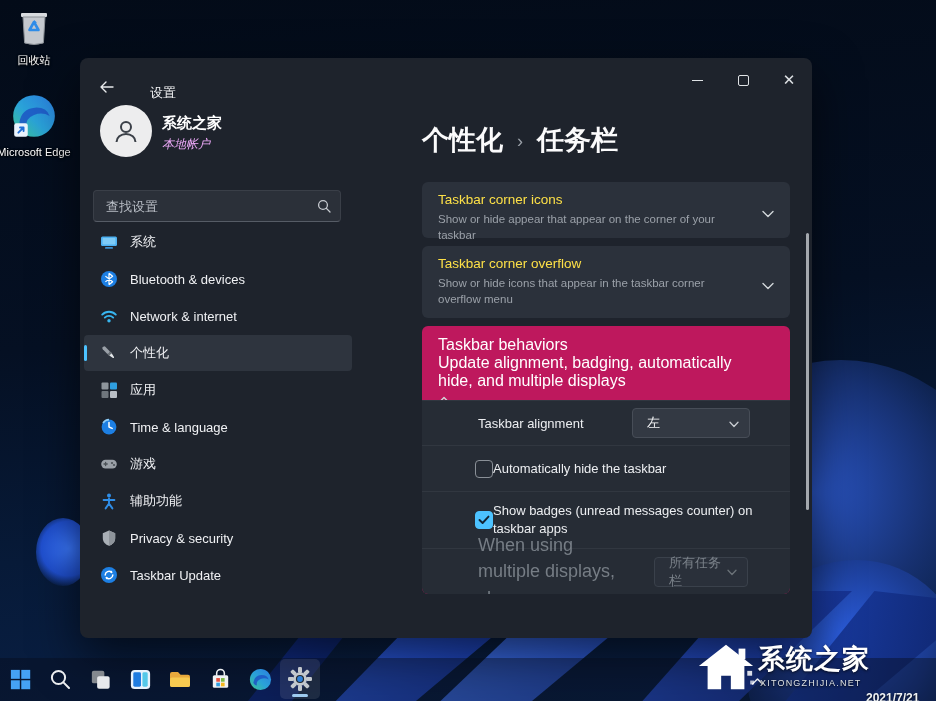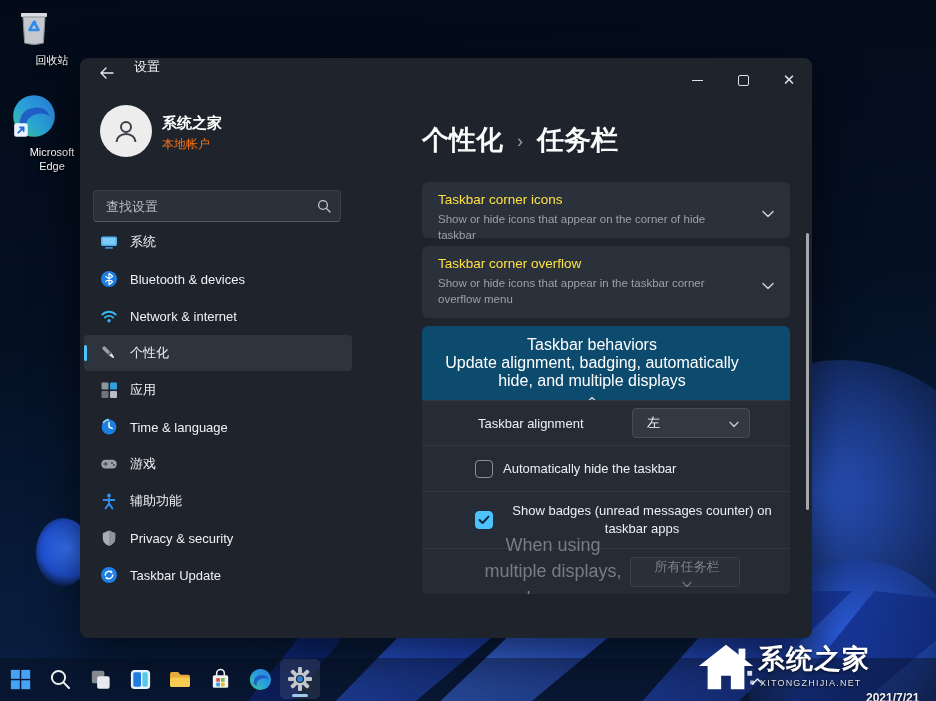--- a/index.html
+++ b/index.html
@@ -15,71 +15,71 @@
   .wp .bloomL{position:absolute;left:36px;top:518px;width:54px;height:68px;border-radius:50%;
     background:radial-gradient(circle at 60% 45%,#3a78ff 0%,#2050d0 55%,rgba(6,16,40,0) 80%);}
   .petal{position:absolute;bottom:-10px;height:120px;}
   .p1{left:180px;width:200px;background:linear-gradient(100deg,#1334a0,#0c2368);clip-path:polygon(30% 100%,78% 0,100% 0,52% 100%);}
   .p2{left:300px;width:260px;background:linear-gradient(100deg,#2f62e8,#1637a8);clip-path:polygon(10% 100%,55% 0,95% 0,40% 100%);}
   .p3{left:430px;width:300px;background:linear-gradient(95deg,#3f74f0,#1c41b4);clip-path:polygon(0 100%,42% 0,78% 0,30% 100%);}
   .p4{left:600px;width:280px;background:linear-gradient(100deg,#2c5ae0,#122c86);clip-path:polygon(12% 100%,50% 0,90% 0,46% 100%);}
   .p5{left:760px;width:220px;background:linear-gradient(100deg,#1d44b8,#0d2264);clip-path:polygon(8% 100%,52% 0,100% 10%,42% 100%);}
   
   .dicon{position:absolute;width:74px;display:flex;flex-direction:column;align-items:center;gap:2px;}
-  .dicon .lbl{font-size:11px;color:#fff;text-shadow:0 1px 3px #000,0 0 2px #000;text-align:center;line-height:1.25;padding-left:36px;}
+  .dicon .lbl{font-size:11px;color:#fff;text-shadow:0 1px 3px #000,0 0 2px #000;text-align:center;line-height:1.25;}
   
   #win{position:absolute;left:80px;top:58px;width:732px;height:580px;background:#1e232c;
     border-radius:8px;box-shadow:0 18px 48px rgba(0,0,0,.6);overflow:hidden;}
-  .titlebar{position:absolute;left:0;top:0;right:0;height:44px;display:flex;align-items:flex-start;}
+  .titlebar{position:absolute;left:0;top:0;right:0;height:44px;display:flex;align-items:flex-end;gap:16px;}
   .backbtn{width:32px;height:30px;margin-left:10px;display:flex;align-items:center;justify-content:center;border-radius:4px;font-size:16px;color:#e8eaec;}
   .wtitle{margin-left:12px;font-size:13px;color:#f2f3f5;}
   .wctrls{margin-left:auto;display:flex;height:44px;}
   .wc{width:46px;height:44px;display:flex;align-items:center;justify-content:center;color:#dfe2e5;}
   .wc .minbar{width:11px;height:1px;background:#dfe2e5;}
   .wc .maxbox{width:9px;height:9px;border:1px solid #dfe2e5;border-radius:2px;}
   .wc.close{font-size:15px;}
   
   .avatar{position:absolute;left:20px;top:47px;width:52px;height:52px;border-radius:50%;background:#ededee;display:flex;align-items:center;justify-content:center;}
   .pname{position:absolute;left:82px;top:56px;font-size:15px;font-weight:bold;color:#fff;}
-  .ptype{position:absolute;left:82px;top:78px;font-size:12px;color:#f97316;}
+  .ptype{position:absolute;left:82px;top:78px;font-size:12px;color:#f0abfc;font-style:italic;}
   .searchbox{position:absolute;left:13px;top:132px;width:248px;height:32px;background:#2b3039;border:1px solid #3a3f48;border-bottom-color:#565c66;border-radius:4px;box-sizing:border-box;}
   .searchbox input{position:absolute;left:0;top:0;width:100%;height:100%;background:transparent;border:none;outline:none;color:#e8eaec;font-size:13px;padding:0 32px 0 12px;box-sizing:border-box;font-family:inherit;}
   .searchbox input::placeholder{color:#b9bec6;opacity:1;}
   .searchbox .mag{position:absolute;right:9px;top:8px;}
   .nav{position:absolute;left:4px;top:166px;width:268px;}
   .nav-item{position:relative;height:36px;margin-bottom:1px;display:flex;align-items:center;padding-left:16px;border-radius:4px;font-size:13px;color:#f0f1f4;}
   .nav-item .ni{width:18px;height:18px;margin-right:12px;flex:0 0 18px;}
   .nav-item.sel{background:#2e343e;}
   .nav-item.sel::before{content:"";position:absolute;left:0;top:10px;width:3px;height:16px;border-radius:2px;background:#4cc2ff;}
   
   .crumb{position:absolute;left:342px;top:64px;font-size:27px;font-weight:600;color:#fbfbfc;display:flex;align-items:center;gap:14px;}
   .crumb .sep{font-size:18px;color:#9aa0a8;font-weight:400;padding-top:3px;}
   .cards{position:absolute;left:342px;top:124px;width:368px;}
   .card{position:relative;background:#2b313b;border-radius:6px;margin-bottom:8px;padding:10px 44px 10px 16px;box-sizing:border-box;}
   .card .ct{font-size:13.5px;color:#fde047;}
   .card .cd{font-size:11.5px;color:#9ba1a9;margin-top:4px;line-height:1.4;}
   .card .chev{position:absolute;right:16px;top:50%;margin-top:-6px;}
   .card.c1{height:56px;} .card.c2{height:72px;} 
-  .expander{border-radius:6px;overflow:hidden;background:#0c4a6e;text-align:center;}
+  .expander{border-radius:6px;overflow:hidden;background:#be185d;}
   .exp-head{position:relative;height:74px;padding:10px 44px 10px 16px;box-sizing:border-box;}
   .sub-row{position:relative;background:#262c35;border-top:1px solid rgba(255,255,255,.055);box-sizing:border-box;}
   .rowlabel{font-size:13px;color:#eceef1;}
   .r-align{height:45px;display:flex;align-items:center;padding-left:56px;}
   .r-check{display:flex;align-items:center;padding-left:53px;}
-  .r-check .rowlabel{margin-left:10px;line-height:1.35;}
+  .r-check .rowlabel{margin-left:0;line-height:1.35;}
   .rB{height:46px;} .rC{height:57px;} .rD{height:46px;} .rE{height:46px;}
   .cbx{width:18px;height:18px;border-radius:4px;border:1px solid #8a9097;box-sizing:border-box;flex:0 0 18px;display:flex;align-items:center;justify-content:center;background:transparent;}
   .cbx.on{background:#4cc2ff;border-color:#4cc2ff;}
   .cbx.dis{border-color:#4b5158;}
   .dis-t{color:#767d85 !important;}
   .dropdown{position:absolute;right:40px;top:50%;transform:translateY(-50%);width:118px;height:30px;background:#333943;border:1px solid #474d57;border-radius:4px;display:flex;align-items:center;justify-content:space-between;padding:0 10px 0 14px;box-sizing:border-box;font-size:13px;color:#f2f3f5;}
   .dropdown.dis{background:#2a303a;border-color:#3a414b;color:#7b828a;}
   .r-multi{height:46px;display:flex;align-items:center;padding-left:56px;}
   .r-multi .rowlabel{width:150px;line-height:1.45;font-size:18px;}
-  .r-multi .dropdown{right:50px;width:110px;flex-direction:column;}
+  .r-multi .dropdown{right:42px;width:94px;}
   .maxw{max-width:278px;}
   .vscroll{position:absolute;left:726px;top:175px;width:3px;height:277px;background:#bcc0c5;border-radius:2px;opacity:.85;}
   
   #taskbar{position:absolute;left:0;bottom:0;width:100%;height:43px;background:rgba(8,13,27,.42);}
   .tb-icons{position:absolute;left:0;top:1px;display:flex;}
   .tb-btn{width:40px;height:40px;display:flex;align-items:center;justify-content:center;position:relative;border-radius:5px;}
   .tb-btn.active{background:rgba(255,255,255,.09);}
   .tb-btn.active::after{content:"";position:absolute;bottom:2px;left:50%;margin-left:-8px;width:16px;height:3px;border-radius:2px;background:#9ecbf0;}
   .tray-chev{position:absolute;right:172px;top:14px;}
   
@@ -276,21 +276,21 @@
     <div class="crumb">
       <span>个性化</span>
       <span class="sep">›</span>
       <span>任务栏</span>
     </div>
 
     <div class="cards">
 
       <div class="card c1">
         <div class="ct">Taskbar corner icons</div>
-        <div class="cd">Show or hide icons that appear on the corner of hide taskbar</div>
+        <div class="cd">Show or hide appear that appear on the corner of your taskbar</div>
         <span class="chev"><svg width="12" height="8" viewBox="0 0 12 8">
               <path d="M1 1.5 L6 6.5 L11 1.5" stroke="#d2d6da" stroke-width="1.4" fill="none" stroke-linecap="round" stroke-linejoin="round"></path>
             </svg></span>
       </div>
 
       <div class="card c2">
         <div class="ct">Taskbar corner overflow</div>
         <div class="cd">Show or hide icons that appear in the taskbar corner overflow menu</div>
         <span class="chev"><svg width="12" height="8" viewBox="0 0 12 8">
               <path d="M1 1.5 L6 6.5 L11 1.5" stroke="#d2d6da" stroke-width="1.4" fill="none" stroke-linecap="round" stroke-linejoin="round"></path>

